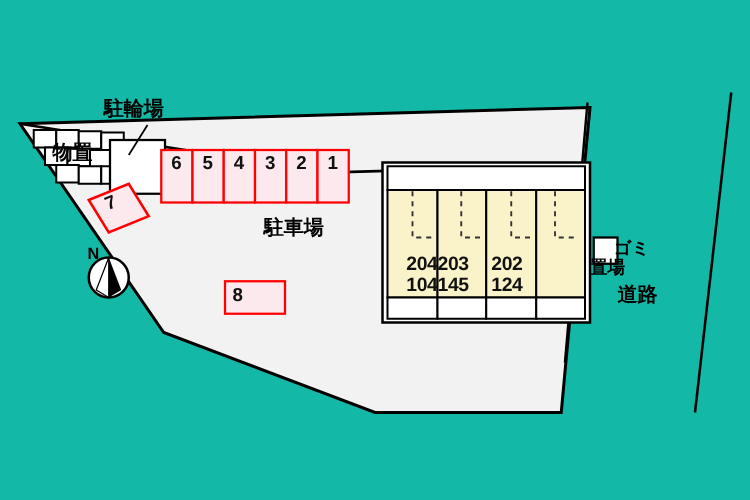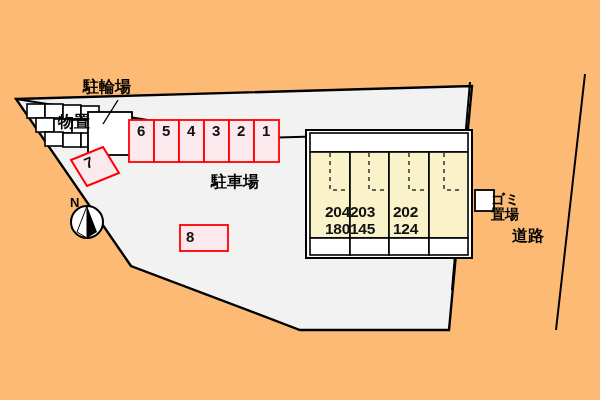--- a/index.html
+++ b/index.html
@@ -4,21 +4,21 @@
 <style>
   html, body {
     margin: 0;
     padding: 0;
     background: #ffffff;
   }
   #stage {
     position: relative;
     width: 600px;
     height: 400px;
-    background: #fdba74;
+    background: #14b8a6;
     font-family: "Liberation Sans", sans-serif;
     overflow: hidden;
   }
   #plan {
     position: absolute;
     left: 0;
     top: 0;
     width: 600px;
     height: 400px;
   }
@@ -124,45 +124,45 @@
 
     <g>
       <circle cx="87" cy="222" r="16" fill="#ffffff" stroke="#000000" stroke-width="2"></circle>
       <path d="M87 206 L87 238 L97 232 Z" fill="#000000"></path>
       <path d="M87 206 L87 238 L77 232 Z" fill="#ffffff" stroke="#000000" stroke-width="1"></path>
     </g>
   </svg>
 
   <div class="lbl jp big-jp" style="left:83px; top:79px;">駐輪場</div>
 
-  <div class="lbl jp big-jp" style="left:58px; top:114px;">物置</div>
+  <div class="lbl jp big-jp" style="left:42px; top:114px;">物置</div>
 
   <div class="lbl jp big-jp" style="left:175px; top:174px;margin-left:36px;">駐車場</div>
 
   <div class="lbl jp mid-jp" style="left:491px; top:192px;text-align:right;">ゴミ</div>
-  <div class="lbl jp mid-jp" style="left:491px; top:207px;">置場</div>
+  <div class="lbl jp mid-jp" style="left:472px; top:207px;">置場</div>
 
-  <div class="lbl jp big-jp" style="left:512px; top:228px;">道路</div>
+  <div class="lbl jp big-jp" style="left:494px; top:228px;">道路</div>
 
   <div class="lbl" style="left:70px; top:196px; font-size:13px;">N</div>
 
   <div class="stall-num" style="left:137px; top:123px;">6</div>
   <div class="stall-num" style="left:162px; top:123px;">5</div>
   <div class="stall-num" style="left:187px; top:123px;">4</div>
   <div class="stall-num" style="left:212px; top:123px;">3</div>
   <div class="stall-num" style="left:237px; top:123px;">2</div>
   <div class="stall-num" style="left:262px; top:123px;">1</div>
 
   <div class="stall-num" style="left:82px; top:157px; transform:rotate(-22deg); transform-origin:left top;">7</div>
 
   <div class="stall-num" style="left:186px; top:229px;">8</div>
 
   <div class="unit-num" style="left:310px; top:203px; width:40px;">
     <div>204</div>
-    <div>180</div>
+    <div>104</div>
   </div>
   <div class="unit-num" style="left:350px; top:203px; width:15px;">
     <div>203</div>
     <div>145</div>
   </div>
   <div class="unit-num" style="left:378px; top:203px; width:40px;">
     <div>202</div>
     <div>124</div>
   </div>
 

